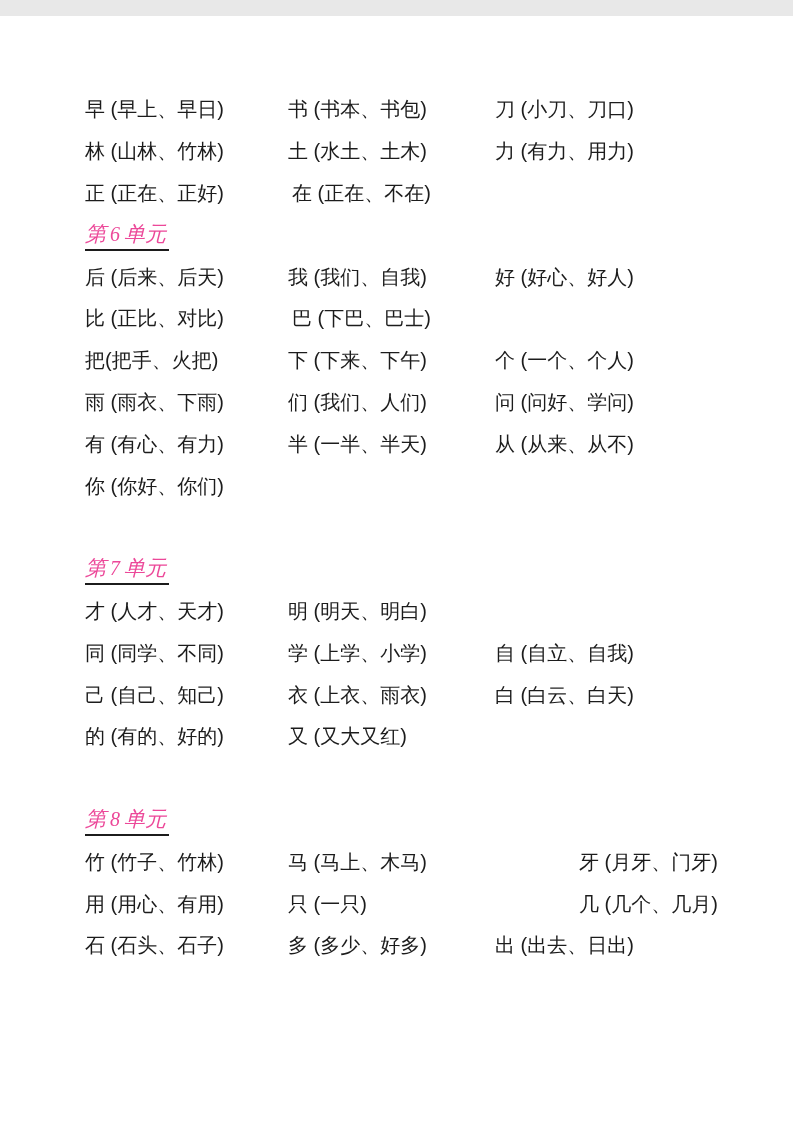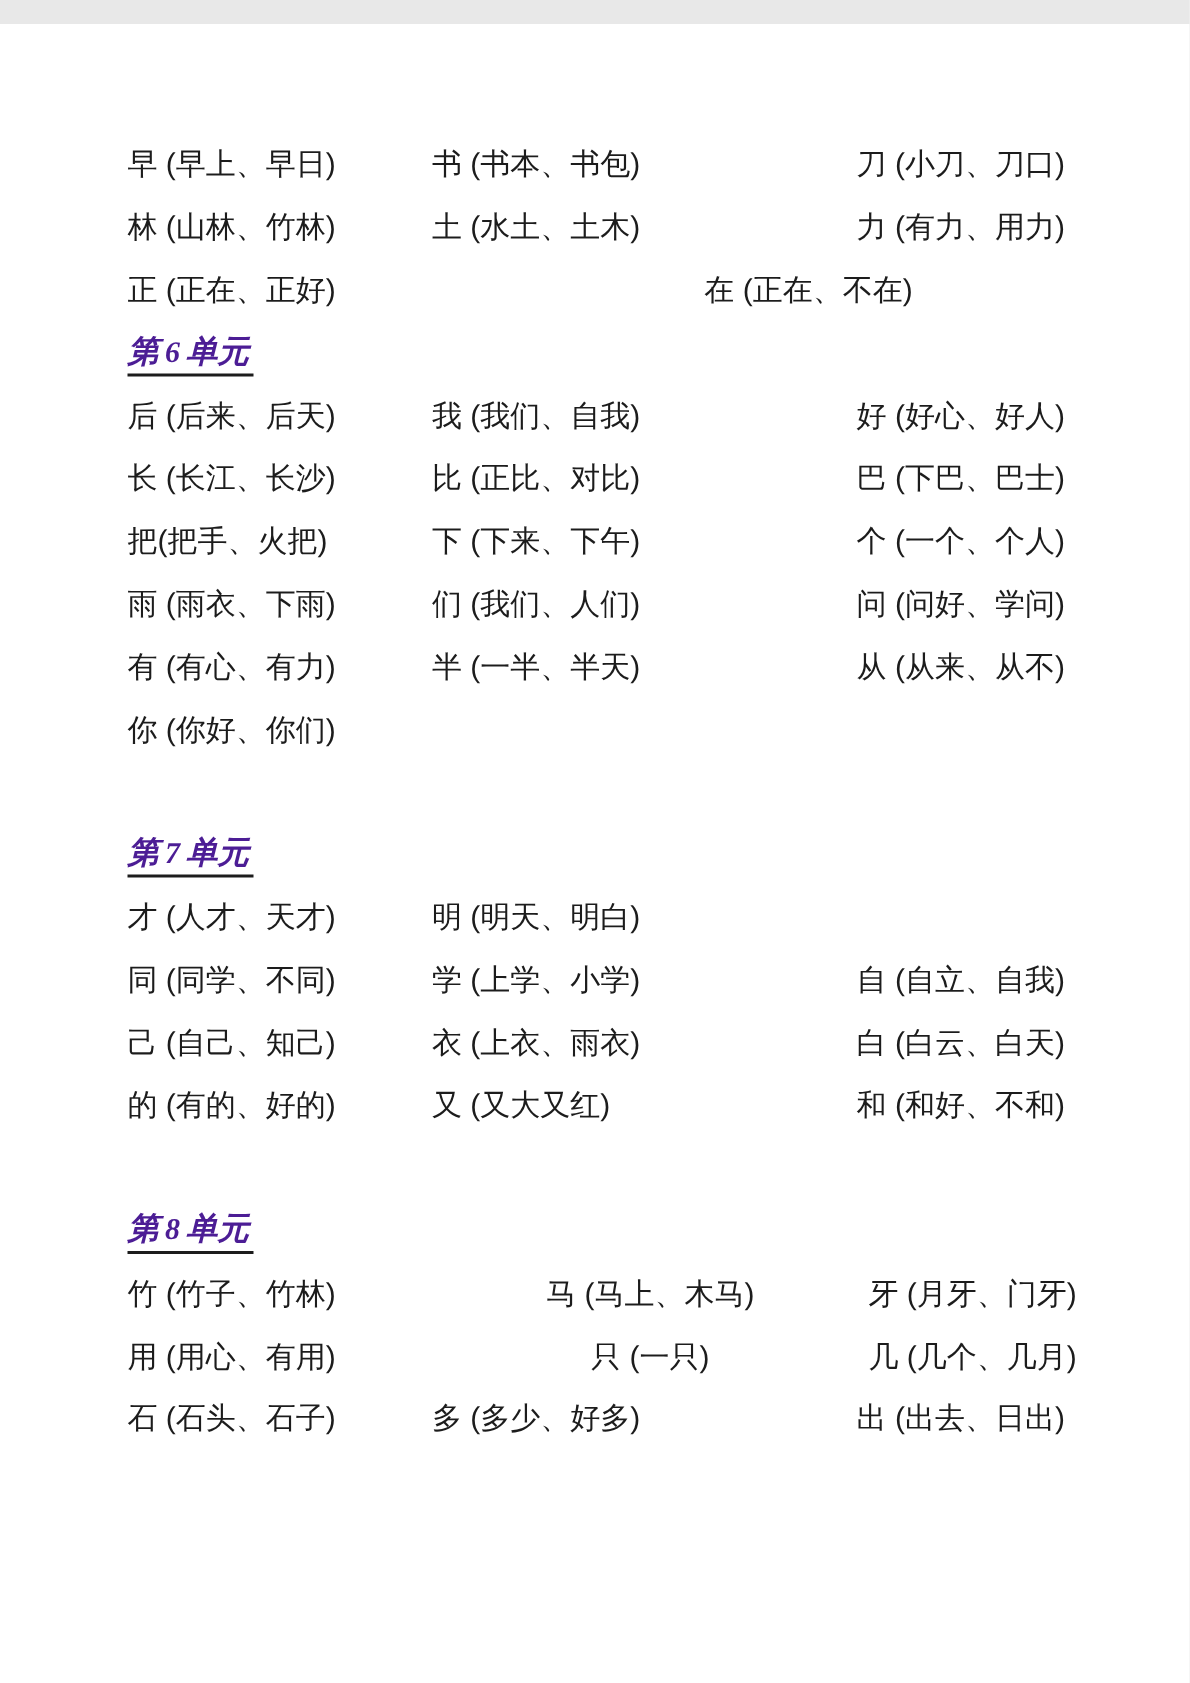--- a/index.html
+++ b/index.html
@@ -23,28 +23,28 @@
   .row {
     display: flex;
     height: 41.8px;
     align-items: center;
     font-size: 20px;
     white-space: pre;
   }
   .cell { display: block; overflow: hidden; }
   .c1 { width: 203px; }
   .c2 { width: 207px; }
-  .c3 { flex: 1; text-align: center; }
+  .c3 { flex: 1; }
   .header-row { height: 41.8px; display: flex; align-items: center; }
   .hdr {
     display: inline-block;
-    font-weight: bold;
+    font-weight: normal;
     font-style: italic;
     font-size: 21px;
-    color: #4c1d95;
+    color: #ec4899;
     border-bottom: 2px solid #1c1c1c;
     padding: 0 3px 1px 0;
   }
   .hdr .num {
     font-family: "Liberation Serif", serif;
     font-size: 20px;
     margin: 0 4px;
   }
   .spacer { height: 41.8px; }
 </style>
@@ -71,21 +71,20 @@
 
     <div class="header-row">
       <span class="hdr"><span>第</span><span class="num">6</span><span>单元</span></span>
     </div>
     <div class="row">
       <span class="cell c1">后 (后来、后天)</span>
       <span class="cell c2">我 (我们、自我)</span>
       <span class="cell c3">好 (好心、好人)</span>
     </div>
     <div class="row">
-      <span class="cell c1">长 (长江、长沙)</span>
       <span class="cell c2">比 (正比、对比)</span>
       <span class="cell c3">巴 (下巴、巴士)</span>
     </div>
     <div class="row">
       <span class="cell c1">把(把手、火把)</span>
       <span class="cell c2">下 (下来、下午)</span>
       <span class="cell c3">个 (一个、个人)</span>
     </div>
     <div class="row">
       <span class="cell c1">雨 (雨衣、下雨)</span>
@@ -119,21 +118,20 @@
       <span class="cell c3">自 (自立、自我)</span>
     </div>
     <div class="row">
       <span class="cell c1">己 (自己、知己)</span>
       <span class="cell c2">衣 (上衣、雨衣)</span>
       <span class="cell c3">白 (白云、白天)</span>
     </div>
     <div class="row">
       <span class="cell c1">的 (有的、好的)</span>
       <span class="cell c2">又 (又大又红)</span>
-      <span class="cell c3">和 (和好、不和)</span>
     </div>
 
     <div class="spacer"></div>
 
     <div class="header-row">
       <span class="hdr"><span>第</span><span class="num">8</span><span>单元</span></span>
     </div>
     <div class="row">
       <span class="cell c1">竹 (竹子、竹林)</span>
       <span class="cell c3">马 (马上、木马)</span>

